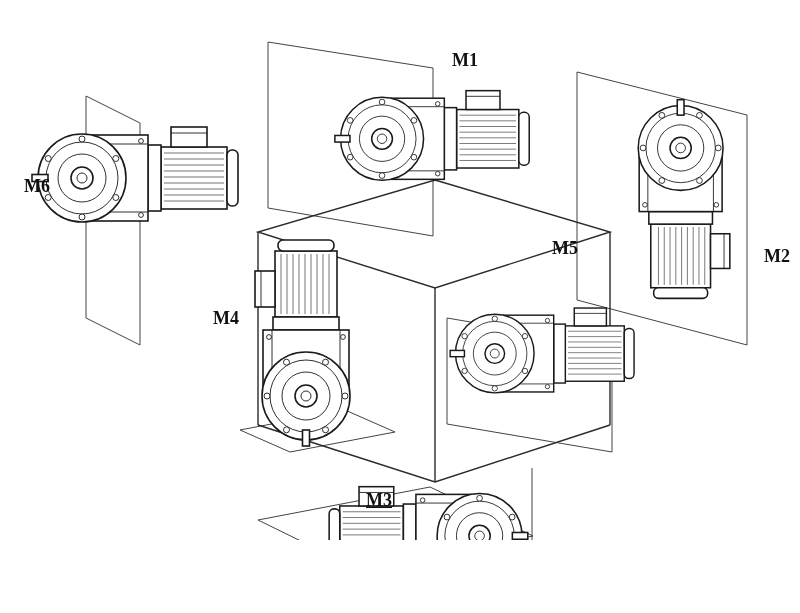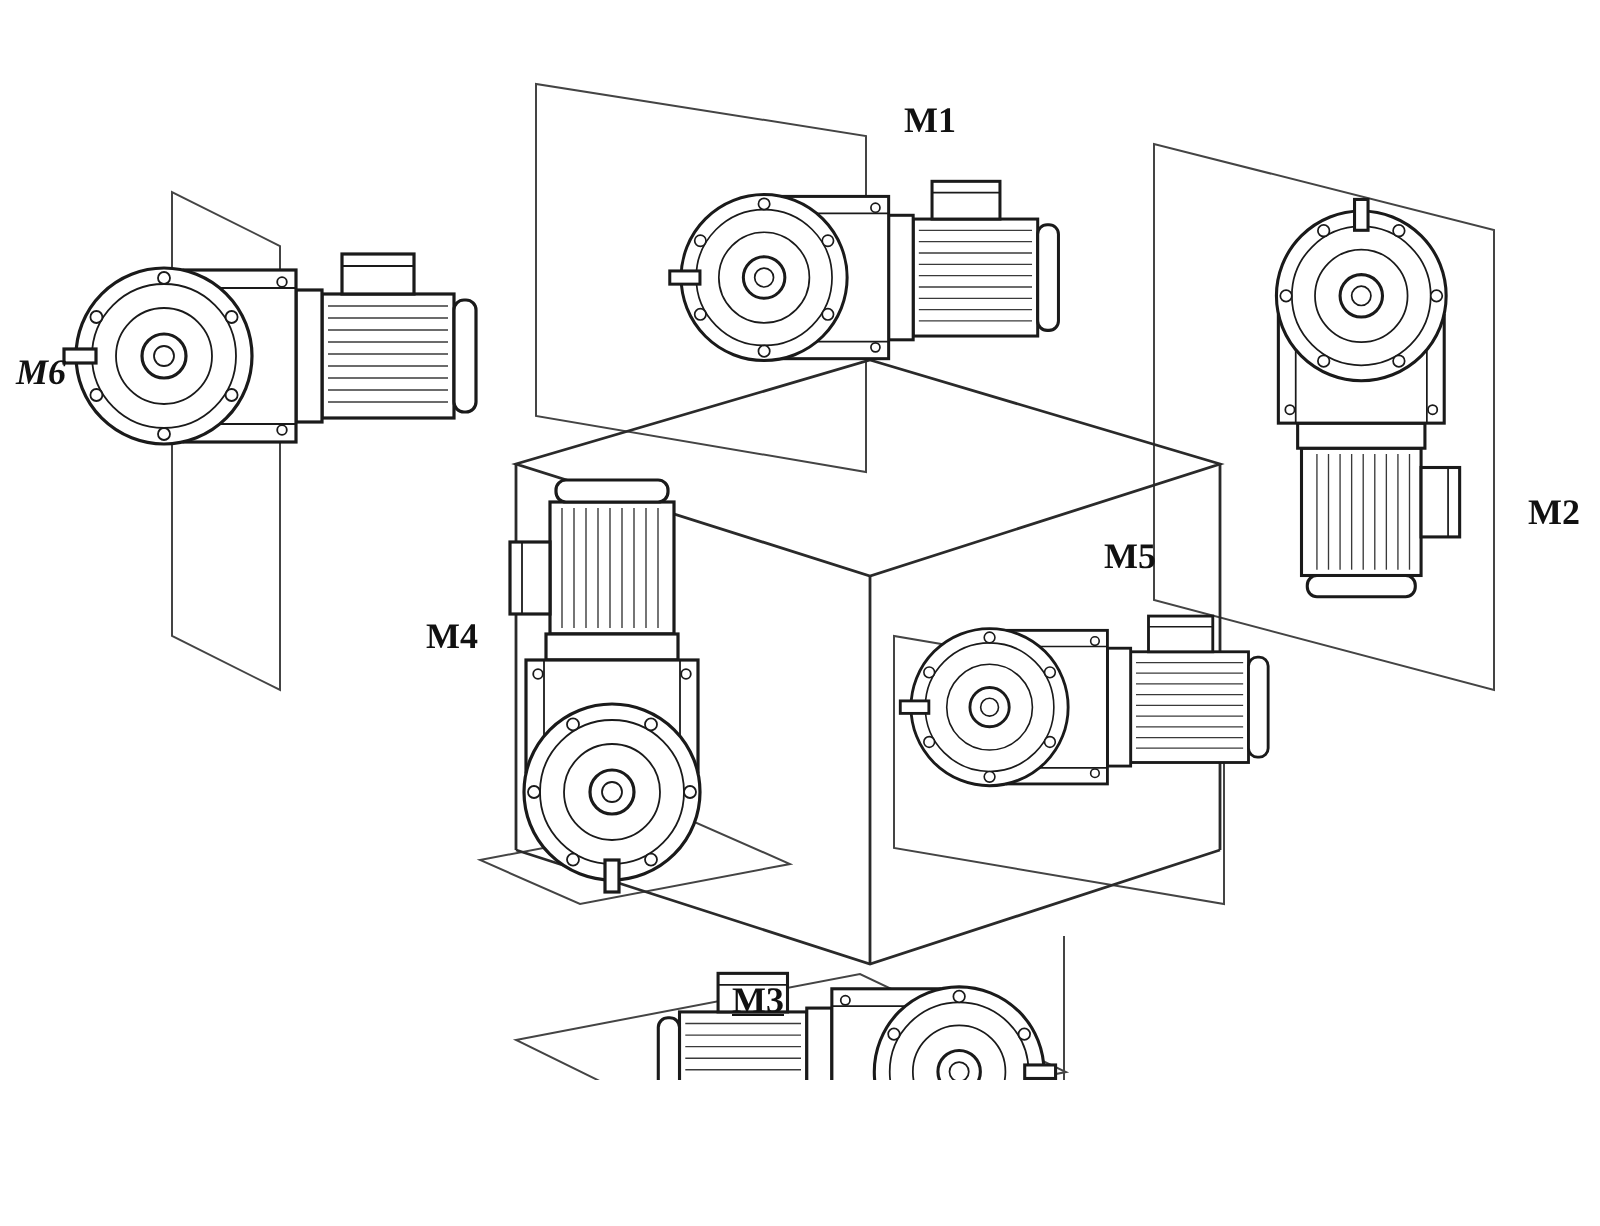--- a/index.html
+++ b/index.html
@@ -151,16 +151,16 @@
   <div class="motor" style="left:30px; top:118px; width:212px; height:112px;">
     <svg viewBox="0 0 212 112">
         <use href="#gearmotor"></use>
       </svg>
   </div>
 
   <span class="label" style="left:452px; top:50px;">M1</span>
   <span class="label" style="left:764px; top:246px;">M2</span>
   <span class="label" style="left:366px; top:490px;text-decoration:underline;">M3</span>
   <span class="label" style="left:213px; top:308px;text-align:center;">M4</span>
-  <span class="label" style="left:552px; top:268px;">M5</span>
-  <span class="label" style="left:8px; top:176px;font-style:italic;">M6</span>
+  <span class="label" style="left:552px; top:238px;">M5</span>
+  <span class="label" style="left:24px; top:176px;">M6</span>
 
 </div>
 
 </body></html>

